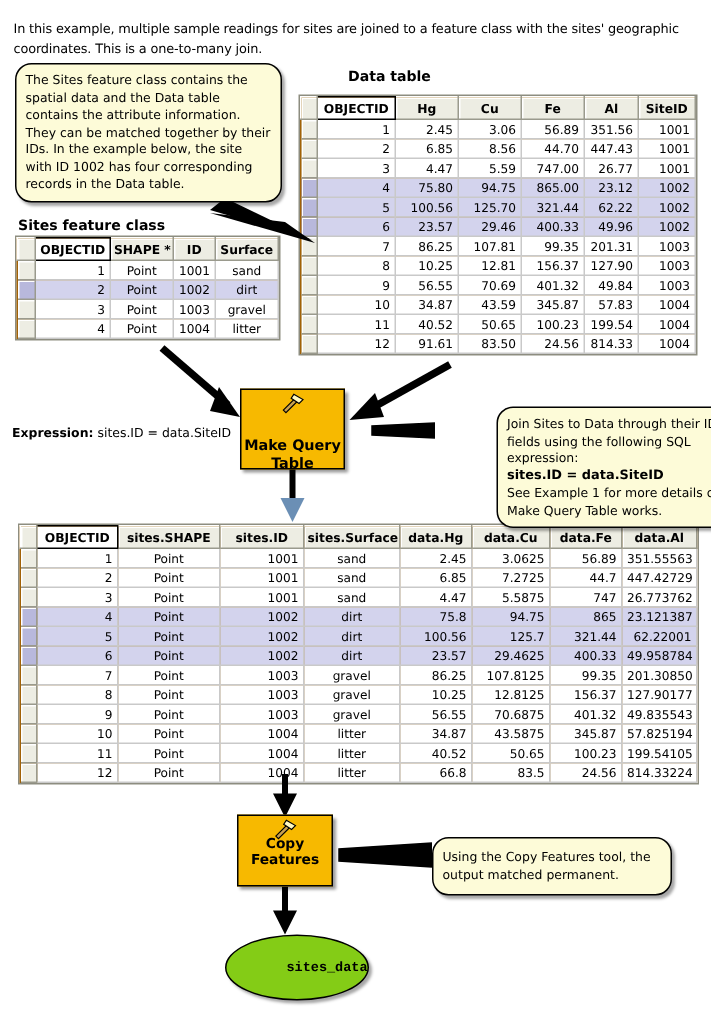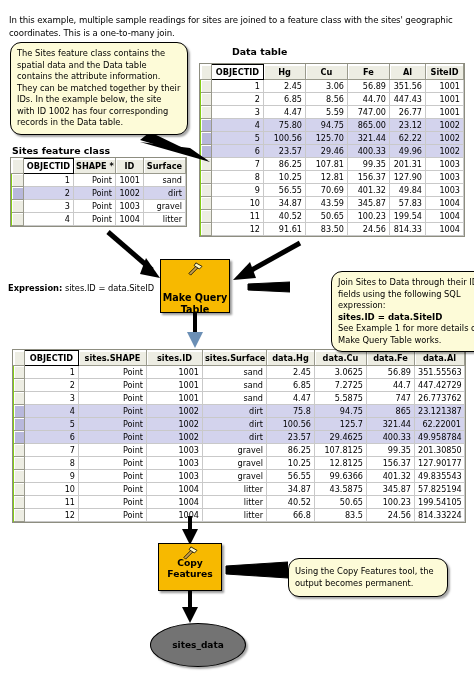--- a/index.html
+++ b/index.html
@@ -50,21 +50,21 @@
   
   .tbl-title{
     font-weight:bold;font-size:9.4px;
   }
   #title-sites{left:12px;top:145px;}
   #title-data{left:212px;top:46px;margin-left:20px;}
 
   
   .gtable{
     border-collapse:collapse;
-    background:#84cc16;
+    background:#a16207;
     font-size:8.1px;
     table-layout:fixed;
   }
   .gtable th{
     background:#EDEDE3;
     border:1px solid #ffffff;
     border-right:1px solid #9a9a8d;
     border-bottom:1px solid #9a9a8d;
     box-shadow:inset 1px 1px 0 #ffffff;
     font-weight:bold;
@@ -91,21 +91,21 @@
     background:#EDEDE3;
     border-right:1px solid #9a9a8d;
     border-bottom:1px solid #9a9a8d;
     box-shadow:inset 1px 1px 0 #ffffff;
     width:12px;
     padding:0;
   }
   .gtable tr.hl td{background:#D3D3ED;}
   .gtable tr.hl td.gutter{background:#B8B8DC;}
   .num{text-align:right;}
-  .txt{text-align:right;margin-left:48px;}
+  .txt{text-align:center;margin-left:48px;}
 
   .tbl-wrap{
     border:1px solid #8d8d80;
     background:#ffffff;
     box-sizing:content-box;
     padding:0;
   }
 
   
   .toolbox{
@@ -136,28 +136,29 @@
 
   
   #expression{
     left:8px;top:283px;font-size:8.3px;
   }
   #expression b{font-weight:bold;}
 
   
   #output-ellipse{
     left:150px;top:623px;width:94px;height:42px;
-    background:#737373;
+    background:#84cc16;
     border:1.6px solid #000000;
     border-radius:50%;
     box-shadow:2px 2px 2px rgba(0,0,0,.35);
-    text-align:center;
+    text-align:right;
     line-height:42px;
     font-size:9px;font-weight:bold;
     z-index:6;
+    font-family:Liberation Mono, monospace;
   }
 </style>
 </head>
 <body>
 
 <div class="abs" id="intro">In this example, multiple sample readings for sites are joined to a feature class with the sites' geographic coordinates. This is a one-to-many join.</div>
 
 <svg class="tail" style="left:0;top:0;width:474px;height:676px;pointer-events:none;">
   <polygon points="150,132 208,160 140,140" fill="#000000"></polygon>
   <polygon points="140,142 210,162 190,148" fill="#000000"></polygon>
@@ -507,21 +508,21 @@
           <td class="num">156.37</td>
           <td class="num">127.90177</td>
         </tr>
         <tr>
           <td class="gutter"></td>
           <td class="num">9</td>
           <td class="txt">Point</td>
           <td class="num">1003</td>
           <td class="txt">gravel</td>
           <td class="num">56.55</td>
-          <td class="num">99.6366</td>
+          <td class="num">70.6875</td>
           <td class="num">401.32</td>
           <td class="num">49.835543</td>
         </tr>
         <tr>
           <td class="gutter"></td>
           <td class="num">10</td>
           <td class="txt">Point</td>
           <td class="num">1004</td>
           <td class="txt">litter</td>
           <td class="num">34.87</td>
@@ -568,18 +569,18 @@
 <div class="abs toolbox" id="tool-copy">
   <svg class="hammer" viewBox="0 0 20 16">
     <path d="M3 13 L12 4 L14 6 L5 15 Z" fill="#C8A050" stroke="#000" stroke-width="0.9"></path>
     <path d="M11 1 L18 5 L15 8 L9 4 Z" fill="#FFF8C0" stroke="#000" stroke-width="0.9"></path>
   </svg>
   <div>Copy</div>
   <div>Features</div>
 </div>
 
 <div class="abs callout" id="callout-copy">
-  <span>Using the Copy Features tool, the output becomes permanent.</span>
+  <span>Using the Copy Features tool, the output matched permanent.</span>
 </div>
 
 <div class="abs" id="output-ellipse">
   <span>sites_data</span>
 </div>
 
 </body></html>

